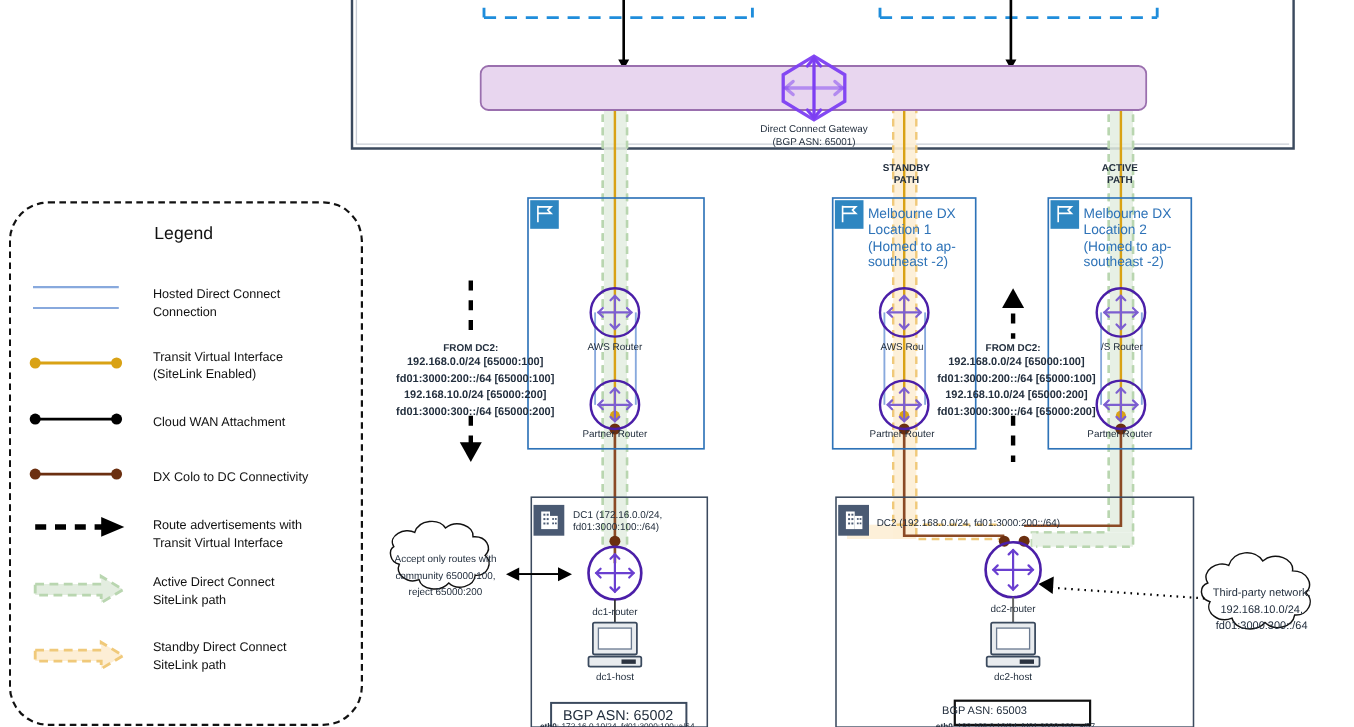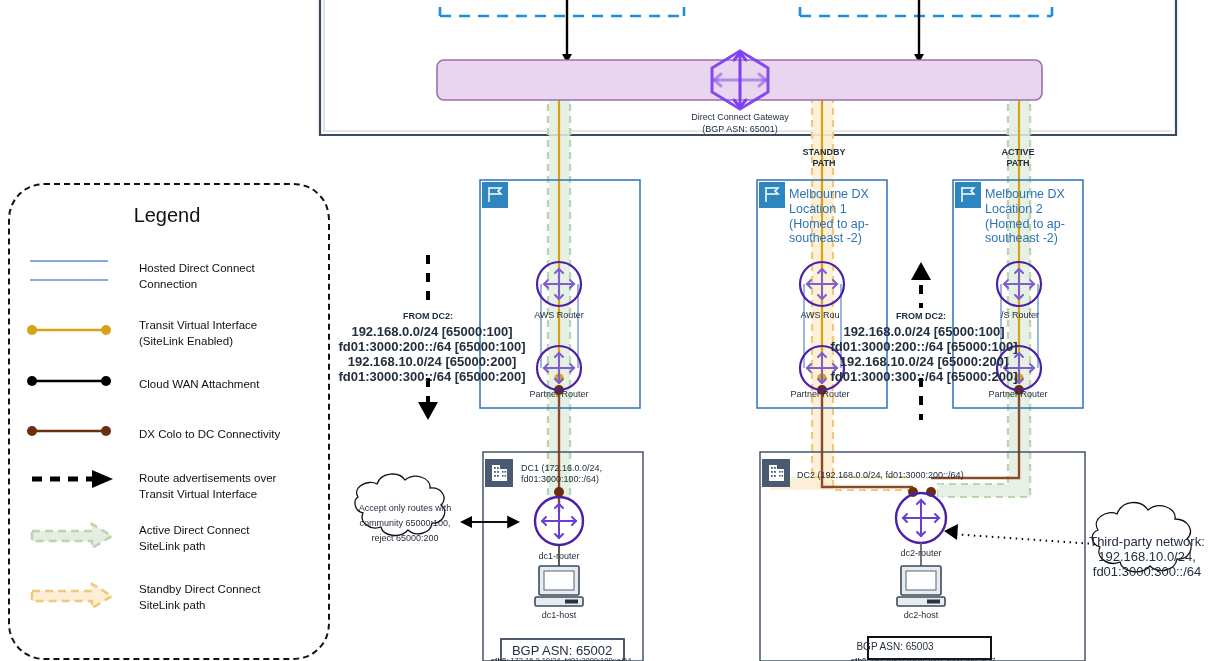--- a/index.html
+++ b/index.html
@@ -7,22 +7,22 @@
        font-family:"Liberation Sans",sans-serif;color:#232f3e;}
   .abs{position:absolute;}
   svg{display:block;}
   #root{position:absolute;left:0;top:0;width:1231px;height:661px;padding-left:24px;}
   .txt{position:absolute;white-space:pre;line-height:1.18;}
   .c{text-align:center;transform:translateX(-50%);}
   .bold{font-weight:bold;}
   .aws-label{color:#2e73b8;font-size:12.5px;}
   .small{font-size:9px;}
   .tiny{font-size:7.5px;margin-top:24px;}
-  .mid{font-size:13px;}
-  .legend-title{font-size:20px;color:#111;}
+  .mid{font-size:10px;}
+  .legend-title{font-size:16px;color:#111;}
   .legend-txt{font-size:11.5px;color:#111;line-height:1.35;}
 </style>
 </head>
 <body>
 
 <div id="root">
 
 <svg class="abs" style="left:0;top:0" width="1231" height="661">
   <defs>
     <marker id="arrowBlack" markerWidth="8" markerHeight="8" refX="3" refY="4" orient="auto">
@@ -434,20 +434,20 @@
     <path d="M24,408 L84,408 L84,401 L104,413 L84,425 L84,418 L24,418 z" fill="#fdeed5" stroke="#f0c97a" stroke-width="2.6" stroke-dasharray="8 5"></path>
   </g>
 </svg>
 
 <div class="txt legend-txt" style="left:139px;top:261px">Hosted Direct Connect
 Connection</div>
 <div class="txt legend-txt" style="left:139px;top:318px">Transit Virtual Interface
 (SiteLink Enabled)</div>
 <div class="txt legend-txt" style="left:139px;top:377px">Cloud WAN Attachment</div>
 <div class="txt legend-txt" style="left:139px;top:427px">DX Colo to DC Connectivity</div>
-<div class="txt legend-txt" style="left:139px;top:471px">Route advertisements over
+<div class="txt legend-txt" style="left:139px;top:471px">Route advertisements with
 Transit Virtual Interface</div>
 <div class="txt legend-txt" style="left:139px;top:523px">Active Direct Connect
 SiteLink path</div>
 <div class="txt legend-txt" style="left:139px;top:582px">Standby Direct Connect
 SiteLink path</div>
 
 </div>
 
 </body></html>

